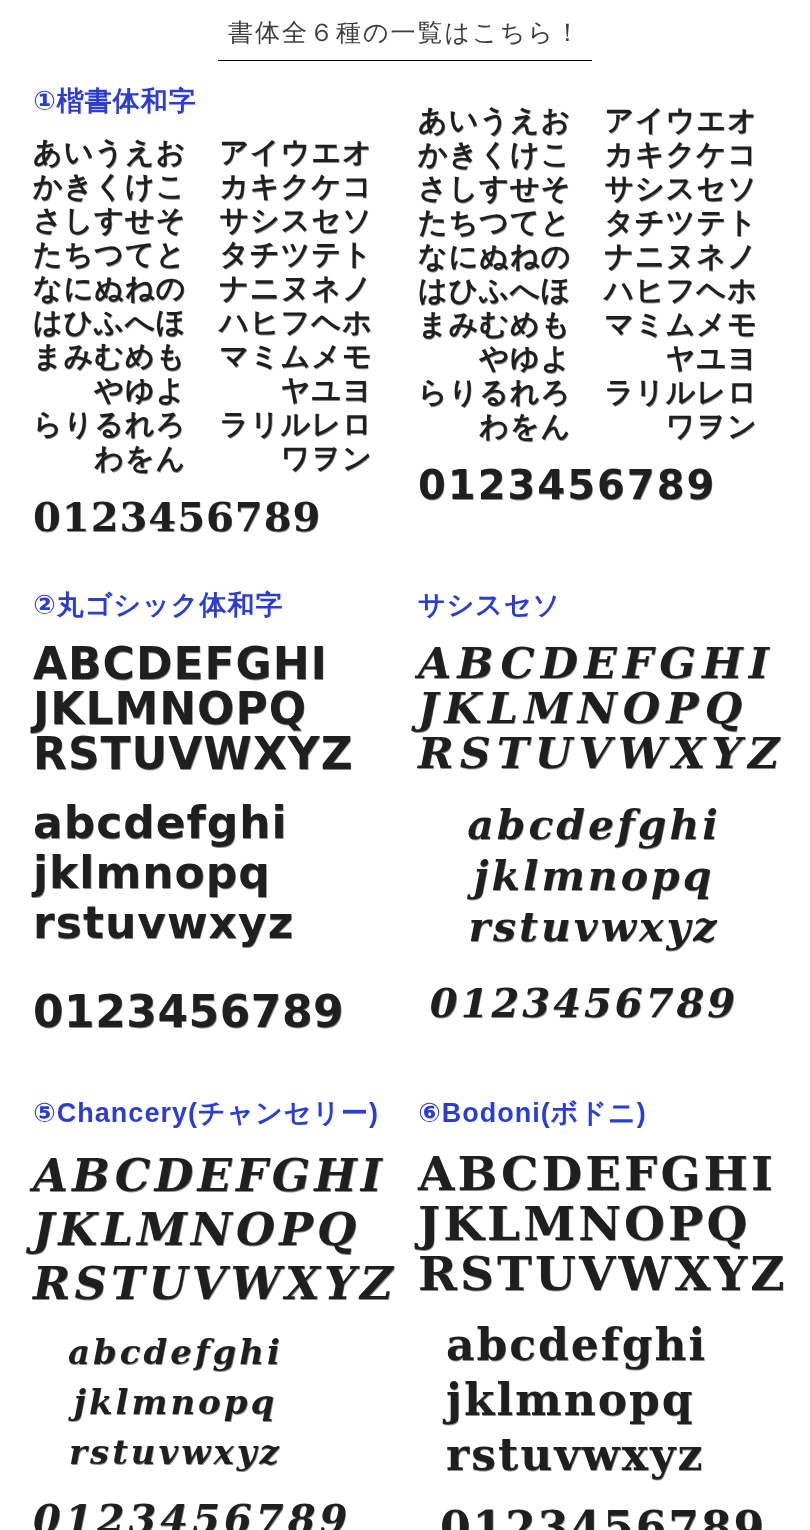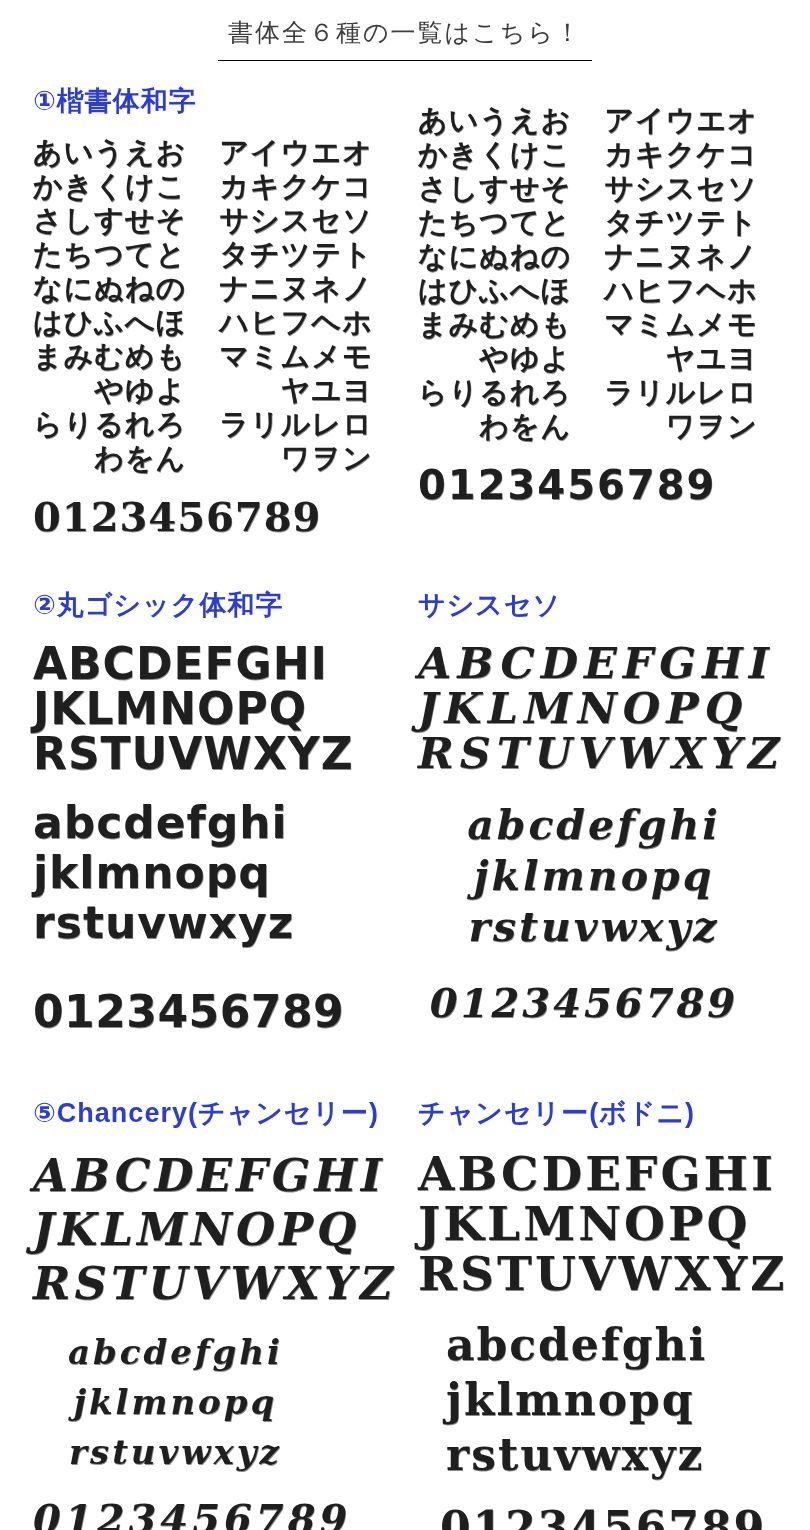--- a/index.html
+++ b/index.html
@@ -195,21 +195,21 @@
       </div>
       <div class="alpha-block lower">
         <div class="alpha-line">abcdefghi</div>
         <div class="alpha-line">jklmnopq</div>
         <div class="alpha-line">rstuvwxyz</div>
       </div>
       <div class="alpha-numbers">0123456789</div>
     </section>
 
     <section class="col-right s6">
-      <h2 class="sec-header">チャンセリー(ボドニ)</h2>
+      <h2 class="sec-header">⑥Bodoni(ボドニ)</h2>
       <div class="alpha-block upper">
         <div class="alpha-line">ABCDEFGHI</div>
         <div class="alpha-line">JKLMNOPQ</div>
         <div class="alpha-line">RSTUVWXYZ</div>
       </div>
       <div class="alpha-block lower">
         <div class="alpha-line">abcdefghi</div>
         <div class="alpha-line">jklmnopq</div>
         <div class="alpha-line">rstuvwxyz</div>
       </div>

